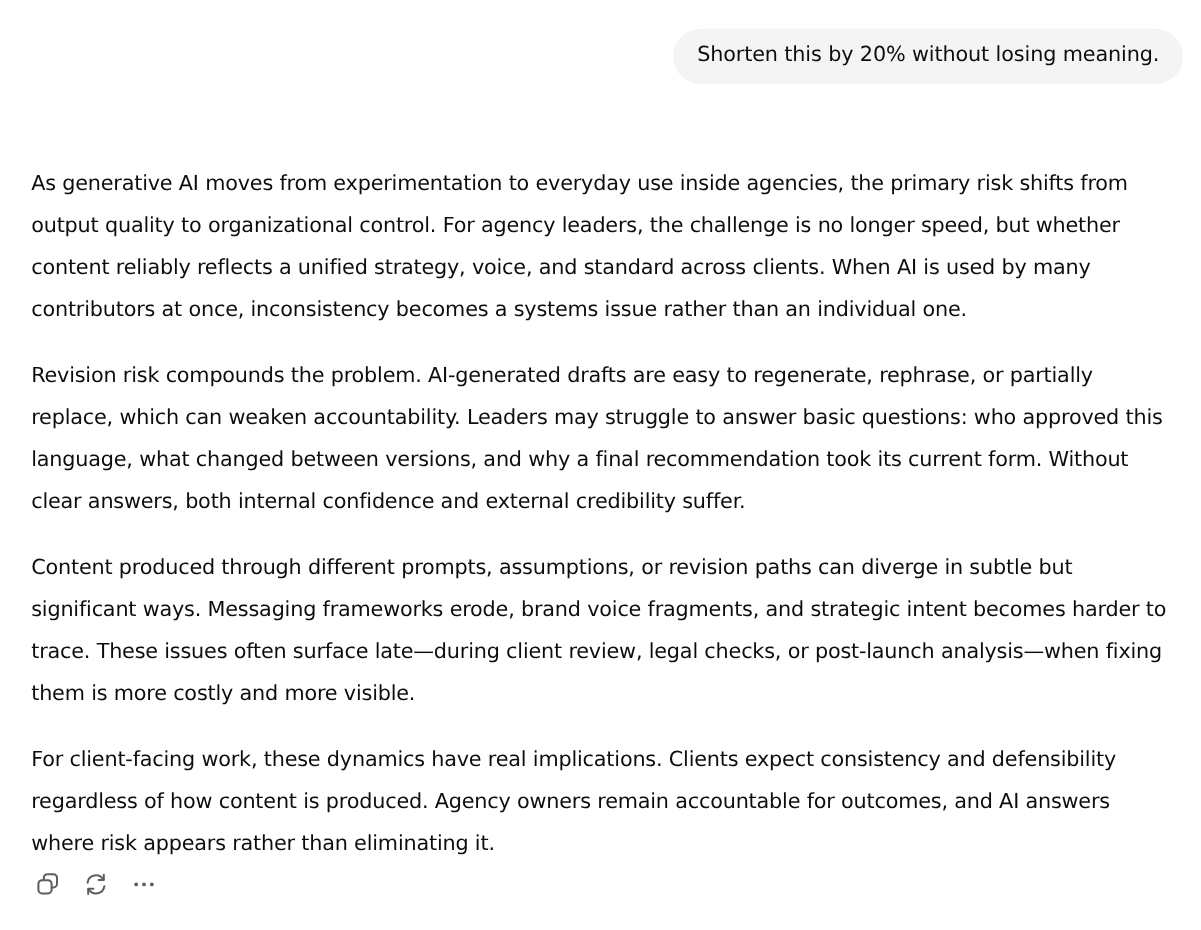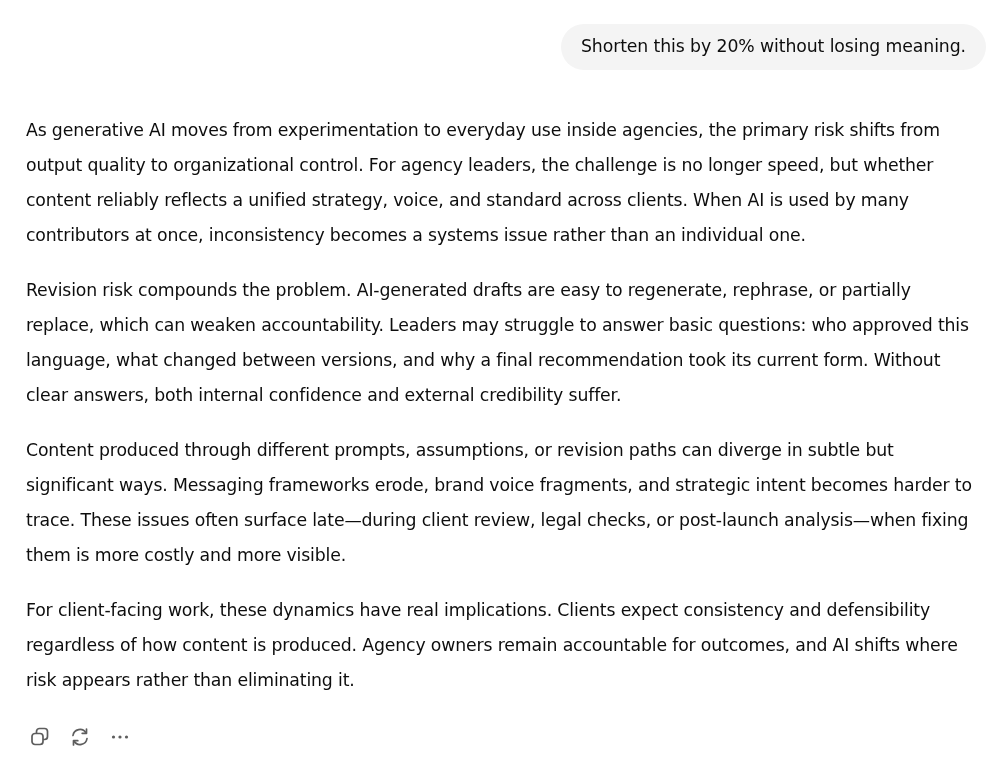--- a/index.html
+++ b/index.html
@@ -28,21 +28,21 @@
       border-radius: 24px;
       padding: 11px 20px 12px 20px;
       font-size: 17.3px;
       line-height: 23px;
       color: #0d0d0d;
       white-space: nowrap;
       letter-spacing: -0.1px;
     }
     .assistant {
       position: absolute;
-      top: 113px;
+      top: 136px;
       left: 26px;
       width: 955px;
     }
     .assistant p {
       margin: 0 0 20px 0;
       font-size: 17.3px;
       line-height: 35px;
       letter-spacing: -0.15px;
       color: #0d0d0d;
     }
@@ -74,21 +74,21 @@
 <div>
 
   <div class="user-row">
     <div class="user-bubble">Shorten this by 20% without losing meaning.</div>
   </div>
 
   <div class="assistant">
     <p>As generative AI moves from experimentation to everyday use inside agencies, the primary risk shifts from output quality to organizational control. For agency leaders, the challenge is no longer speed, but whether content reliably reflects a unified strategy, voice, and standard across clients. When AI is used by many contributors at once, inconsistency becomes a systems issue rather than an individual one.</p>
     <p>Revision risk compounds the problem. AI-generated drafts are easy to regenerate, rephrase, or partially replace, which can weaken accountability. Leaders may struggle to answer basic questions: who approved this language, what changed between versions, and why a final recommendation took its current form. Without clear answers, both internal confidence and external credibility suffer.</p>
     <p>Content produced through different prompts, assumptions, or revision paths can diverge in subtle but significant ways. Messaging frameworks erode, brand voice fragments, and strategic intent becomes harder to trace. These issues often surface late—during client review, legal checks, or post-launch analysis—when fixing them is more costly and more visible.</p>
-    <p>For client-facing work, these dynamics have real implications. Clients expect consistency and defensibility regardless of how content is produced. Agency owners remain accountable for outcomes, and AI shifts where risk appears rather than eliminating it.</p>
+    <p>For client-facing work, these dynamics have real implications. Clients expect consistency and defensibility regardless of how content is produced. Agency owners remain accountable for outcomes, and AI answers where risk appears rather than eliminating it.</p>
   </div>
 
   <div class="actions">
     <div class="action-btn">
       <span>
         <svg width="22" height="22" viewBox="0 0 22 22" fill="none" stroke="#5d5d5d" stroke-width="1.7" stroke-linejoin="round">
           <rect x="7.5" y="2.5" width="11" height="11" rx="3"></rect>
           <rect x="3" y="7.5" width="11" height="11" rx="3" fill="#ffffff"></rect>
         </svg>
       </span>

